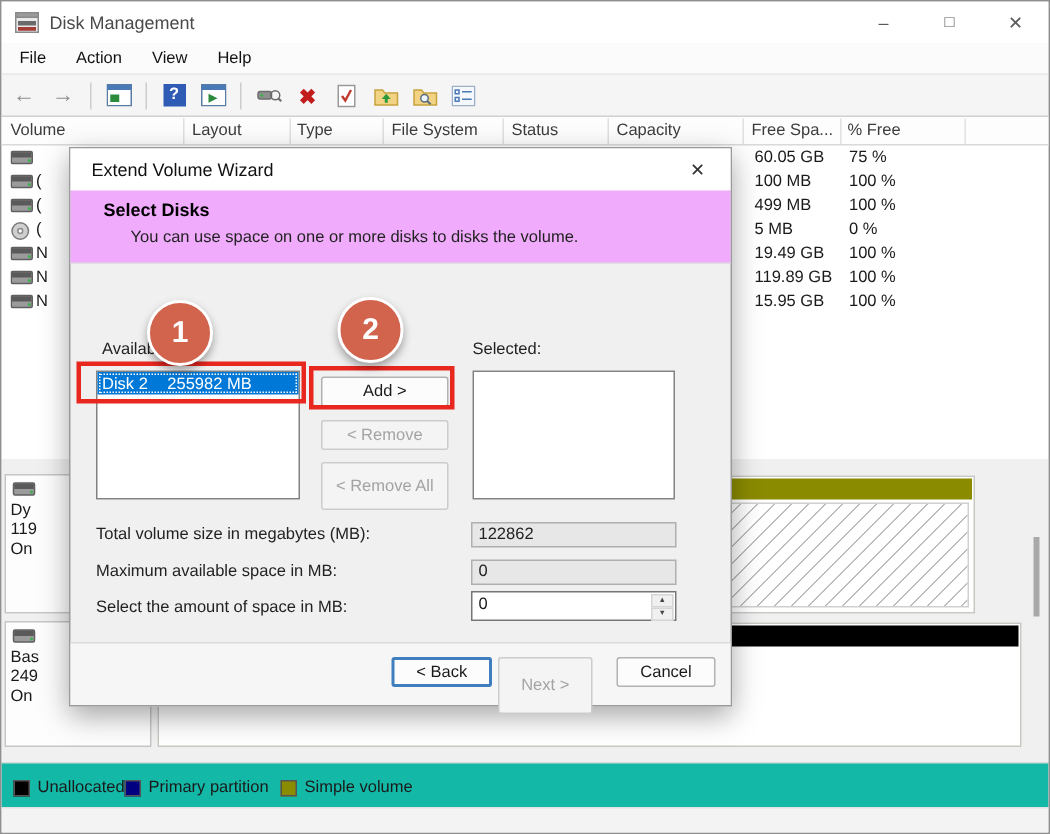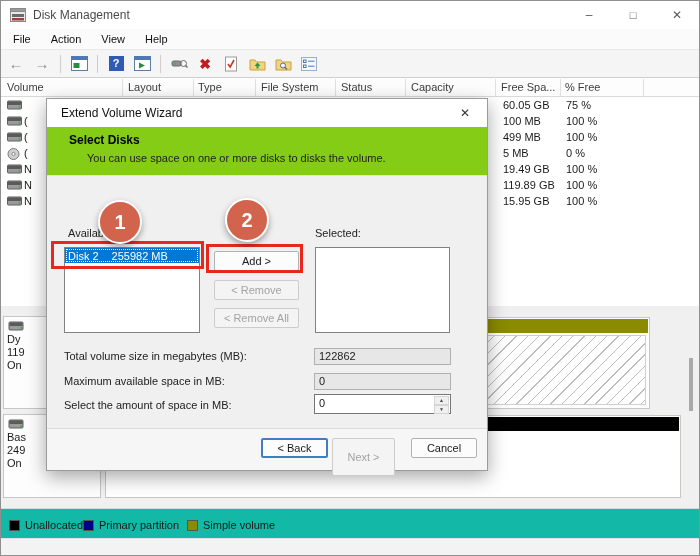--- a/index.html
+++ b/index.html
@@ -53,35 +53,35 @@
   .legend-item{top:10px;display:flex;align-items:center;gap:5px;}
   .legend-swatch{width:11px;height:11px;border:1px solid #555;}
   #statusbar{left:0;top:537px;width:100%;height:18px;background:#f3f3f3;border-top:1px solid #e2e2e2;}
 
   
   #dialog{left:45px;top:97px;width:442px;height:373px;background:#f0f0f0;border:1px solid #9b9b9b;
           box-shadow:0 6px 18px rgba(0,0,0,.35);z-index:10;}
   #dlg-titlebar{left:0;top:0;width:100%;height:28px;background:#fff;}
   #dlg-title{left:14px;top:7px;font-size:12px;color:#111;}
   #dlg-close{right:6px;top:3px;width:32px;height:22px;text-align:center;line-height:22px;color:#333;font-size:12px;}
-  #dlg-header{left:0;top:28px;width:100%;height:49px;background:#84cc16;border-bottom:1px solid #e0e0e0;}
+  #dlg-header{left:0;top:28px;width:100%;height:49px;background:#f0abfc;border-bottom:1px solid #e0e0e0;}
   #dlg-heading{left:22px;top:6px;font-weight:bold;font-size:12px;color:#000;}
   #dlg-desc{left:40px;top:25px;color:#222;}
   .lbl{color:#222;}
   .listbox{background:#fff;border:1px solid #828282;}
   #avail-list{left:17px;top:148px;width:136px;height:86px;}
   #sel-list{left:268px;top:148px;width:135px;height:86px;}
   .lb-item{height:15px;background:#0078d7;color:#fff;display:flex;align-items:center;gap:13px;
            padding-left:3px;outline:1px dotted #fff;outline-offset:-2px;white-space:nowrap;}
   .btn{background:#fcfcfc;border:1px solid #b2b2b2;color:#1a1a1a;text-align:center;font-size:11px;
        display:flex;align-items:center;justify-content:center;border-radius:2px;}
   .btn.disabled{background:#f4f4f4;border-color:#cccccc;color:#a3a3a3;}
   #btn-add{left:167px;top:152px;width:85px;height:20px;}
   #btn-remove{left:167px;top:181px;width:85px;height:20px;}
-  #btn-removeall{left:167px;top:209px;width:85px;height:20px;}
+  #btn-removeall{left:167px;top:209px;width:85px;height:32px;}
   .fieldbox{background:#e7e7e7;border:1px solid #b0b0b0;padding:1px 4px;line-height:13px;color:#222;}
   #field-total{left:267px;top:249px;width:137px;height:17px;}
   #field-max{left:267px;top:274px;width:137px;height:17px;}
   #field-amount{left:267px;top:295px;width:137px;height:20px;background:#fff;border:1px solid #767676;
                 padding:2px 18px 0 4px;}
   #spinner{right:1px;top:1px;width:15px;height:16px;display:flex;flex-direction:column;}
   .spin-btn{flex:1;background:#f0f0f0;border:1px solid #d5d5d5;font-size:5px;line-height:7px;text-align:center;color:#444;}
   #dlg-footer{left:0;bottom:0;width:100%;height:42px;background:#f6f6f6;border-top:1px solid #dadada;}
   #btn-back{left:214px;top:9px;width:67px;height:20px;border:2px solid #3f7fbf;}
   #btn-next{left:285px;top:9px;width:63px;height:38px;}

